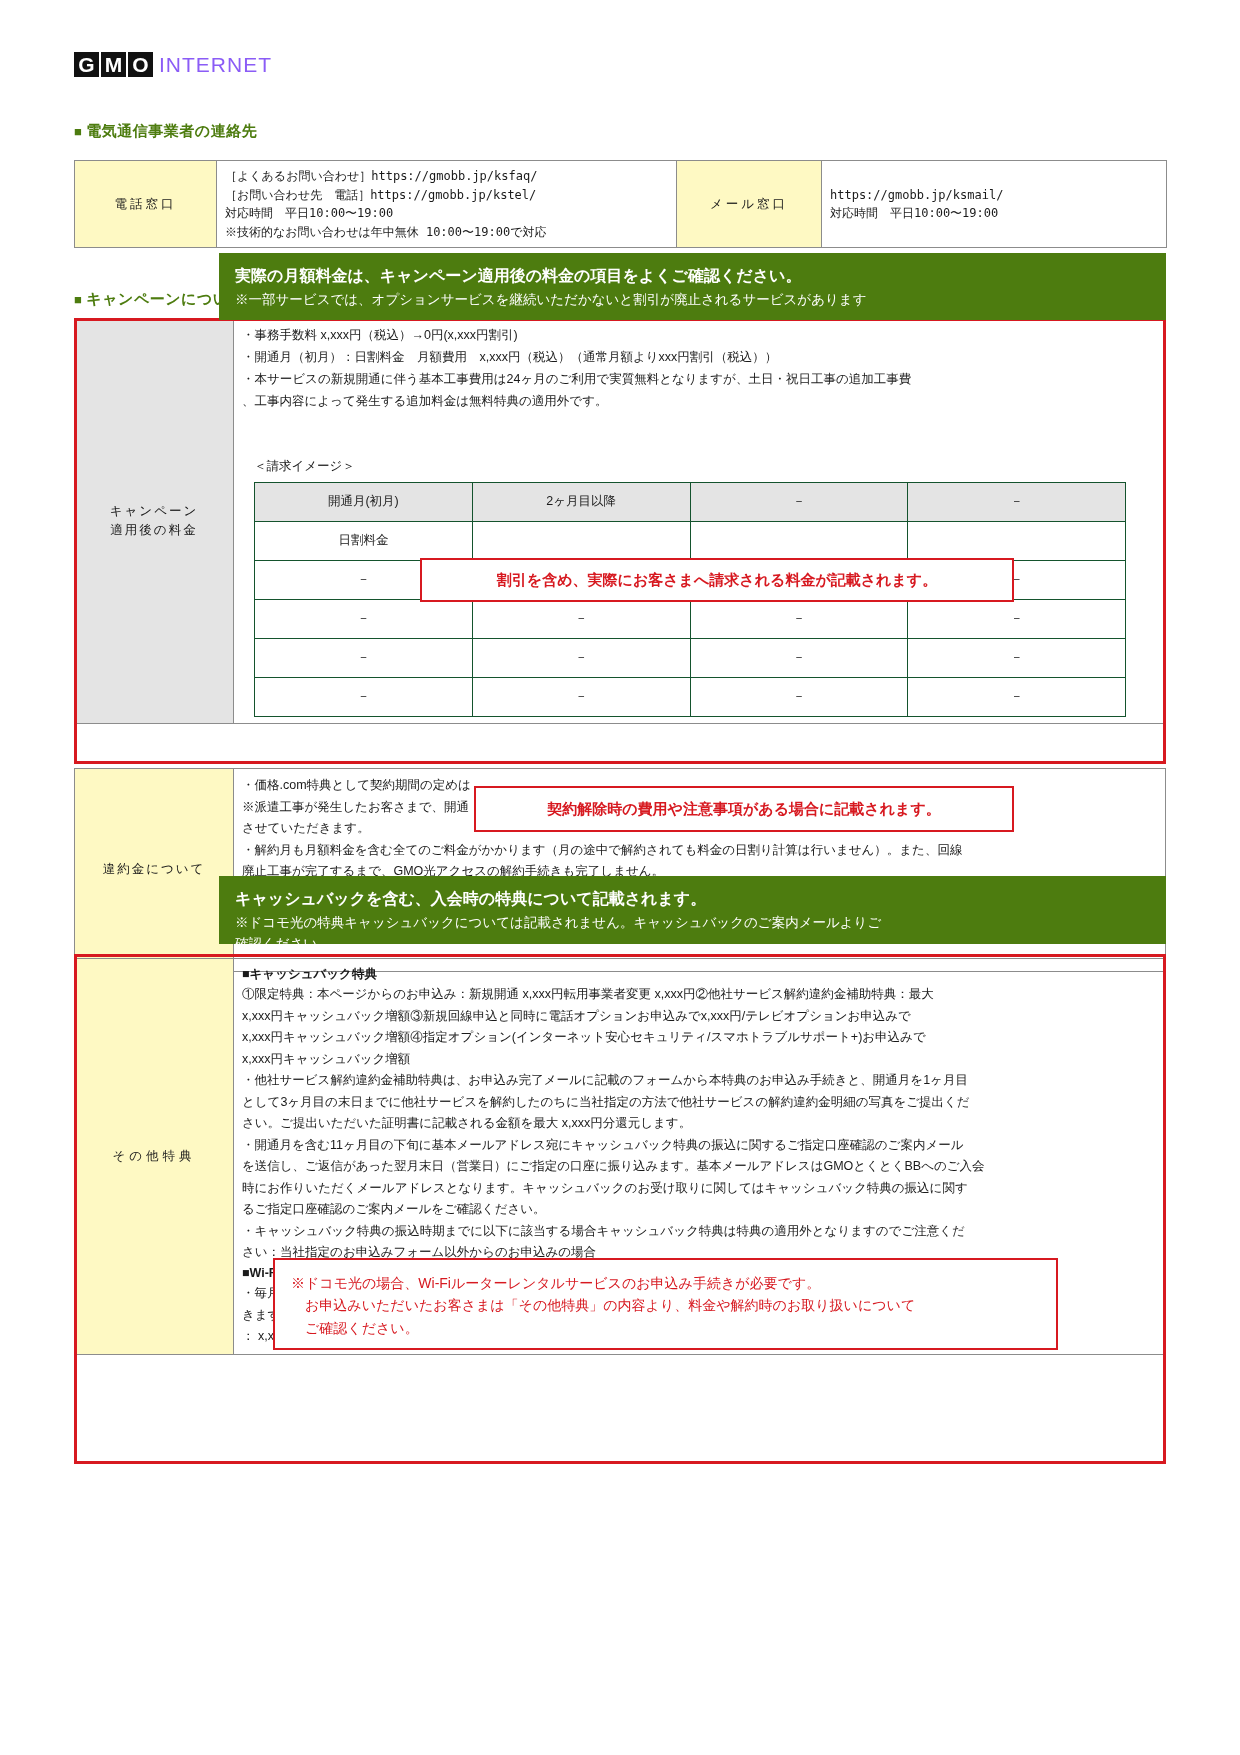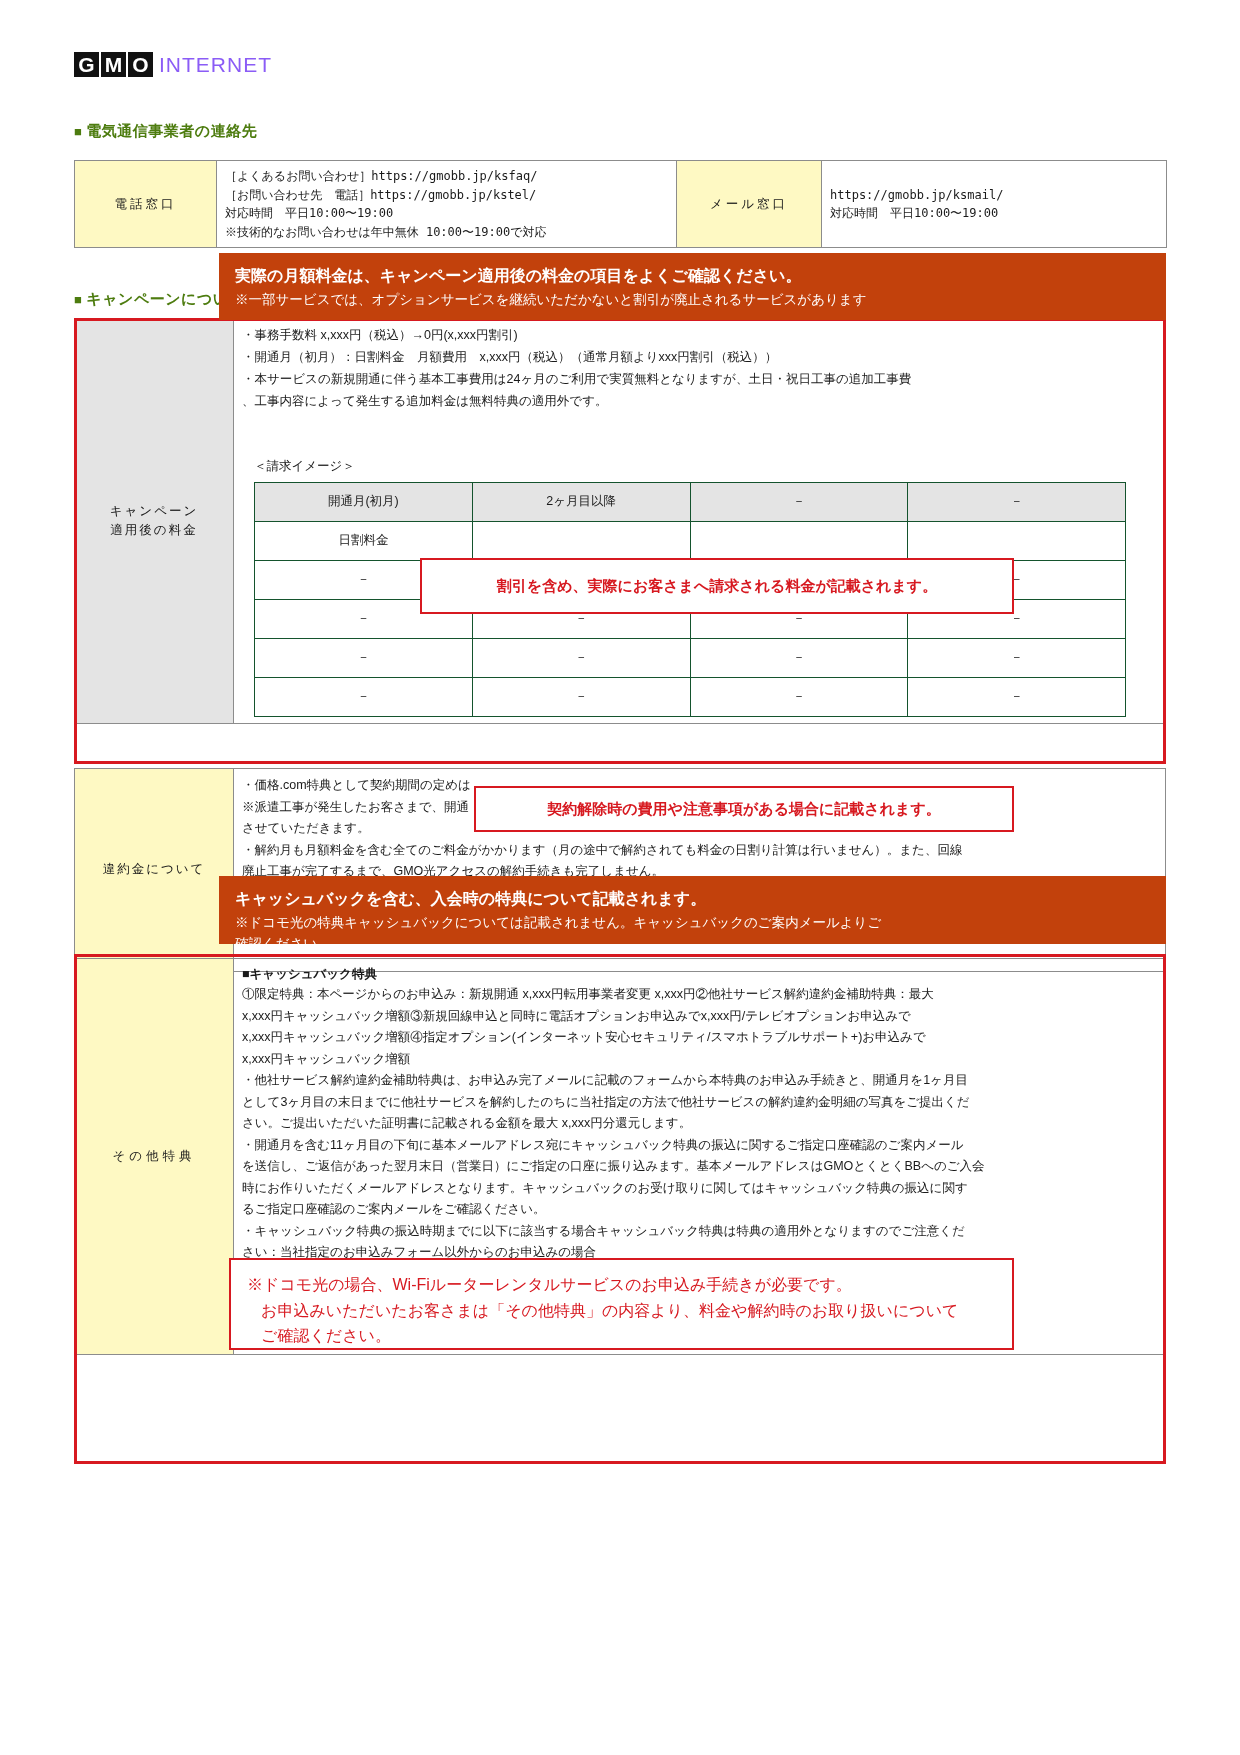--- a/index.html
+++ b/index.html
@@ -144,21 +144,21 @@
     font-size: 12.5px;
     padding: 2px;
   }
   table.bill tr.head td {
     background: #e4e4e4;
   }
 
   
   .callout-solid {
     position: absolute;
-    background: #c2410c;
+    background: #4d7c0f;
     color: #ffffff;
     box-sizing: border-box;
     padding: 10px 16px;
     z-index: 5;
   }
   .callout-solid .l1 {
     font-size: 16px;
     font-weight: bold;
     line-height: 1.6;
   }
@@ -179,21 +179,22 @@
     line-height: 1.6;
     display: flex;
     align-items: center;
     justify-content: center;
     text-align: center;
   }
   .callout-outline.left {
     justify-content: flex-start;
     text-align: left;
     font-weight: normal;
-    font-size: 16px;
+    font-size: 14px;
+    margin-left: 44px;
   }
   .red-border-box {
     position: absolute;
     border: 3px solid #d71920;
     box-sizing: border-box;
     pointer-events: none;
     z-index: 4;
   }
 
   
@@ -393,21 +394,21 @@
   </table>
 
   <div class="red-border-box" style="left:74px; top:318px; width:1092px; height:446px;"></div>
   <div class="red-border-box" style="left:74px; top:954px; width:1092px; height:510px;"></div>
 
   <div class="callout-solid" style="left:219px; top:253px; width:947px; height:67px;">
     <div class="l1">実際の月額料金は、キャンペーン適用後の料金の項目をよくご確認ください。</div>
     <div class="l2">※一部サービスでは、オプションサービスを継続いただかないと割引が廃止されるサービスがあります</div>
   </div>
 
-  <div class="callout-outline" style="left:420px; top:558px; width:594px; height:56px;">割引を含め、実際にお客さまへ請求される料金が記載されます。</div>
+  <div class="callout-outline" style="left:420px; top:558px; width:594px; height:44px;">割引を含め、実際にお客さまへ請求される料金が記載されます。</div>
 
   <div class="callout-outline" style="left:474px; top:786px; width:540px; height:46px;">契約解除時の費用や注意事項がある場合に記載されます。</div>
 
   <div class="callout-solid" style="left:219px; top:876px; width:947px; height:68px;">
     <div class="l1">キャッシュバックを含む、入会時の特典について記載されます。</div>
     <div class="l2">※ドコモ光の特典キャッシュバックについては記載されません。キャッシュバックのご案内メールよりご</div>
     <div class="l2">確認ください。</div>
   </div>
 
   <div class="callout-outline left" style="left:229px; top:1258px; width:785px; height:92px; display:block; padding:12px 16px;">

